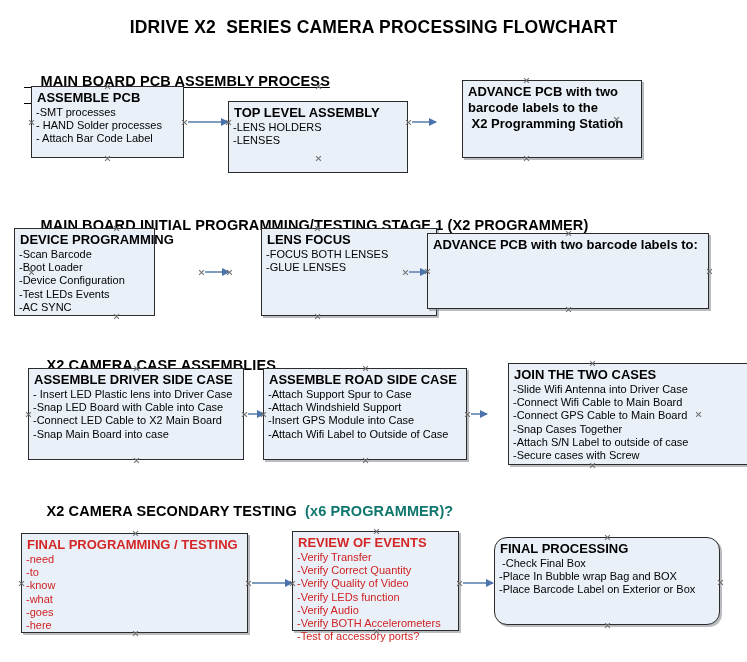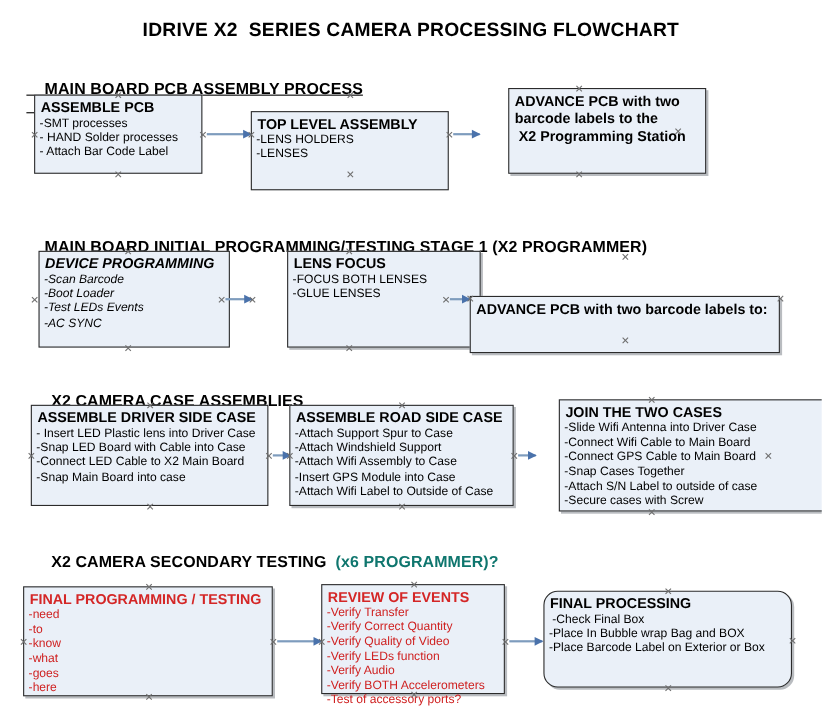--- a/index.html
+++ b/index.html
@@ -101,24 +101,25 @@
     <div class="hd"> X2 Programming Station</div>
   </div>
   <div class="cp" style="left:522.5px;top:76.5px;"></div>
   <div class="cp" style="left:522.5px;top:154.5px;"></div>
   <div class="cp" style="left:612.5px;top:115.5px;"></div>
 
   <div class="sect" style="left:24px;top:201px;">
     <span>MAIN BOARD INITIAL PROGRAMMING/TESTING STAGE 1 (X2 PROGRAMMER)</span>
   </div>
 
-  <div class="box flat" style="left:35px;top:228px;width:174px;height:88px;font-style:italic;">
+  <div class="box flat" style="left:14px;top:228px;width:141px;height:88px;">
     <div class="hd">DEVICE PROGRAMMING</div>
     <div class="ln">-Scan Barcode</div>
     <div class="ln">-Boot Loader</div>
+    <div class="ln">-Device Configuration</div>
     <div class="ln">-Test LEDs Events</div>
     <div class="ln">-AC SYNC</div>
   </div>
   <div class="cp" style="left:112.5px;top:224.5px;"></div>
   <div class="cp" style="left:112.5px;top:312.5px;"></div>
   <div class="cp" style="left:27.5px;top:268.5px;"></div>
   <div class="cp" style="left:197.5px;top:268.5px;"></div>
 
   <div class="conn" style="left:205px;top:271px;width:24px;"></div>
 
@@ -127,21 +128,21 @@
     <div class="ln">-FOCUS BOTH LENSES</div>
     <div class="ln">-GLUE LENSES</div>
   </div>
   <div class="cp" style="left:313.5px;top:224.5px;"></div>
   <div class="cp" style="left:313.5px;top:312.5px;"></div>
   <div class="cp" style="left:225.5px;top:268.5px;"></div>
   <div class="cp" style="left:401.5px;top:268.5px;"></div>
 
   <div class="conn" style="left:409px;top:271px;width:18px;"></div>
 
-  <div class="box" style="left:427px;top:233px;width:282px;height:52px;margin-top:36px;">
+  <div class="box" style="left:427px;top:233px;width:282px;height:76px;">
     <div class="hd">ADVANCE PCB with two barcode labels to:</div>
   </div>
   <div class="cp" style="left:564.5px;top:229.5px;"></div>
   <div class="cp" style="left:564.5px;top:305.5px;"></div>
   <div class="cp" style="left:423.5px;top:267.5px;"></div>
   <div class="cp" style="left:705.5px;top:267.5px;"></div>
 
   <div class="sect" style="left:30px;top:341px;">
     <span>X2 CAMERA CASE ASSEMBLIES</span>
   </div>
@@ -157,21 +158,20 @@
   <div class="cp" style="left:132.5px;top:456.5px;"></div>
   <div class="cp" style="left:24.5px;top:410.5px;"></div>
   <div class="cp" style="left:240.5px;top:410.5px;"></div>
 
   <div class="conn" style="left:248px;top:413px;width:16px;"></div>
 
   <div class="box" style="left:263px;top:368px;width:204px;height:92px;">
     <div class="hd">ASSEMBLE ROAD SIDE CASE</div>
     <div class="ln">-Attach Support Spur to Case</div>
     <div class="ln">-Attach Windshield Support</div>
-    <div class="ln">-Attach Wifi Assembly to Case</div>
     <div class="ln">-Insert GPS Module into Case</div>
     <div class="ln">-Attach Wifi Label to Outside of Case</div>
   </div>
   <div class="cp" style="left:361.5px;top:364.5px;"></div>
   <div class="cp" style="left:361.5px;top:456.5px;"></div>
   <div class="cp" style="left:259.5px;top:410.5px;"></div>
   <div class="cp" style="left:463.5px;top:410.5px;"></div>
 
   <div class="conn" style="left:471px;top:413px;width:16px;"></div>
 

